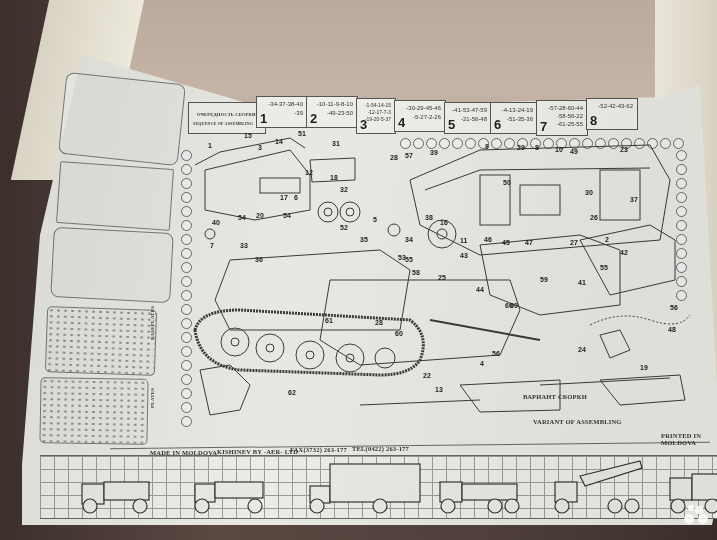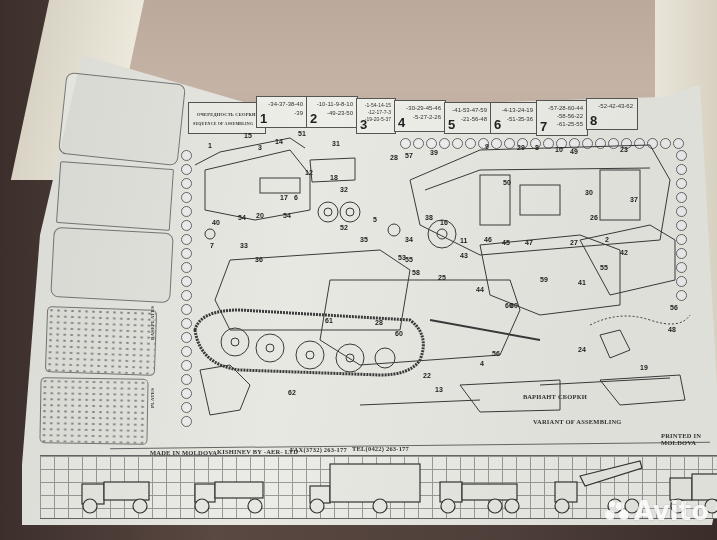--- a/index.html
+++ b/index.html
@@ -349,14 +349,13 @@
 
 <div id="sheet-shade" class="abs"></div>
 
 <div id="avito" class="abs">
   <svg width="26" height="22">
     <circle cx="6" cy="15" r="5" fill="#fff"></circle>
       <circle cx="16" cy="6" r="4" fill="#fff"></circle>
     <circle cx="20" cy="15" r="5" fill="#fff"></circle>
       <circle cx="8" cy="4" r="3" fill="#fff"></circle>
   </svg>
-  <span id="avito-text">Avito</span>
 </div>
 
 </body></html>

